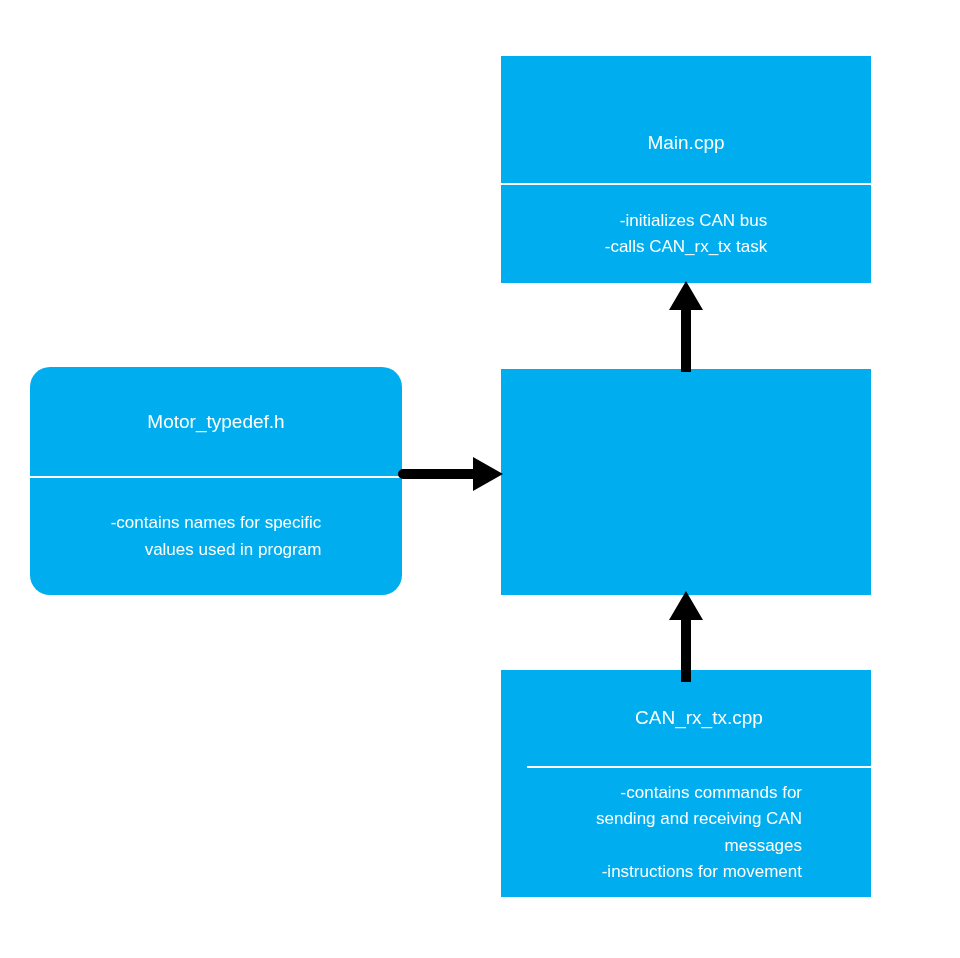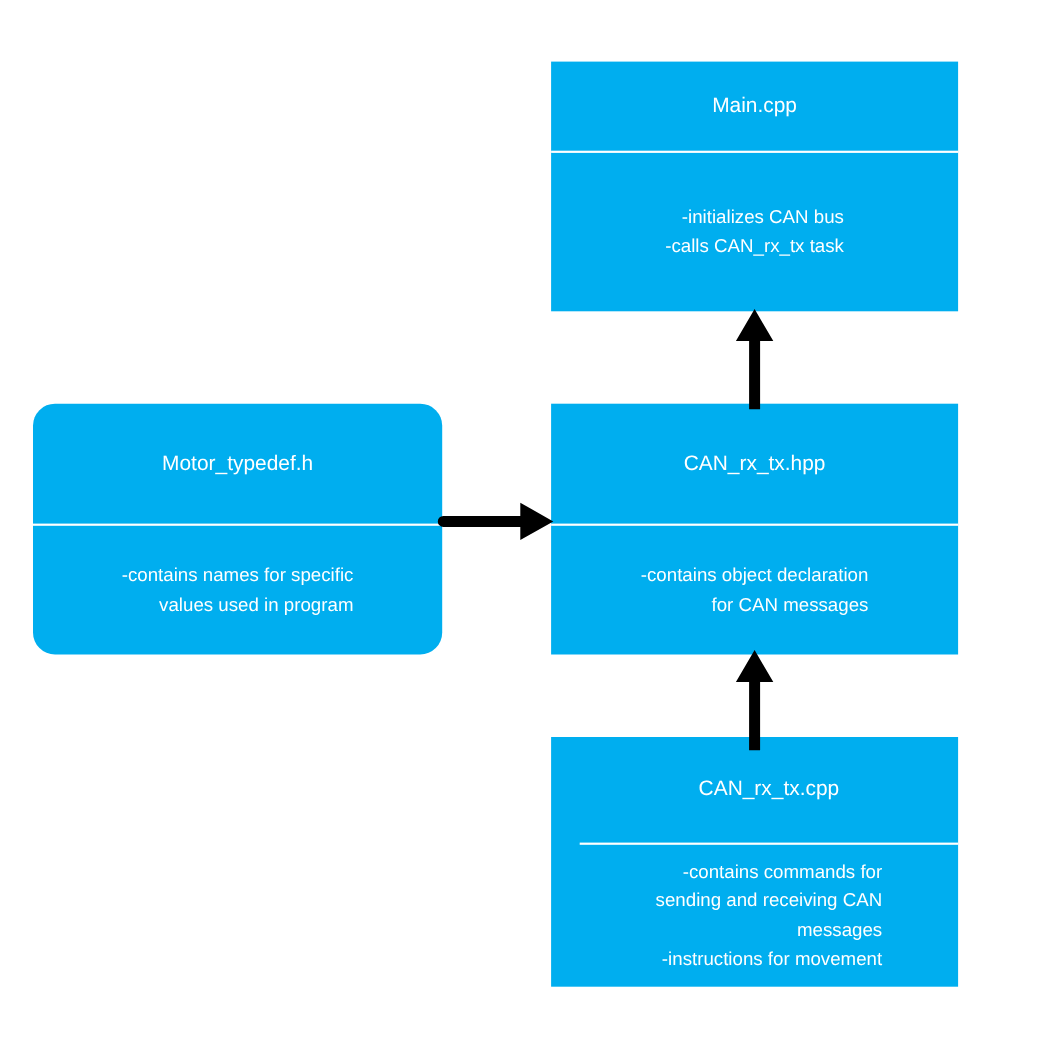--- a/index.html
+++ b/index.html
@@ -58,21 +58,21 @@
     font-size: 17px;
     font-weight: 400;
     line-height: 1.55;
     padding: 0 14px;
     box-sizing: border-box;
     white-space: pre-line;
   }
 
   
   #node-main        { left: 501px; top: 56px;  width: 370px; height: 227px; }
-  #node-main .node-title { height: 81px; }
+  #node-main .node-title { height: 81px; margin-top: 46px; }
 
   #node-motor       { left: 30px;  top: 367px; width: 372px; height: 228px; border-radius: 20px; }
   #node-motor .node-title { height: 109px; }
 
   #node-hpp         { left: 501px; top: 367px; width: 370px; height: 228px; }
   #node-hpp .node-title { height: 109px; }
 
   #node-cpp         { left: 501px; top: 670px; width: 370px; height: 227px; padding-left: 26px; }
   #node-cpp .node-title { height: 96px; }
 
@@ -98,24 +98,21 @@
   </div>
 
   <div class="node" id="node-motor">
     <div class="node-title">Motor_typedef.h</div>
     <div class="node-divider"></div>
     <div class="node-body">-contains names for specific
 values used in program</div>
   </div>
 
   <div class="node" id="node-hpp">
-    <div class="node-title">CAN_rx_tx.hpp</div>
     <div class="node-divider"></div>
-    <div class="node-body">-contains object declaration
-for CAN messages</div>
   </div>
 
   <div class="node" id="node-cpp">
     <div class="node-title">CAN_rx_tx.cpp</div>
     <div class="node-divider"></div>
     <div class="node-body">-contains commands for
 sending and receiving CAN
 messages
 -instructions for movement</div>
   </div>

